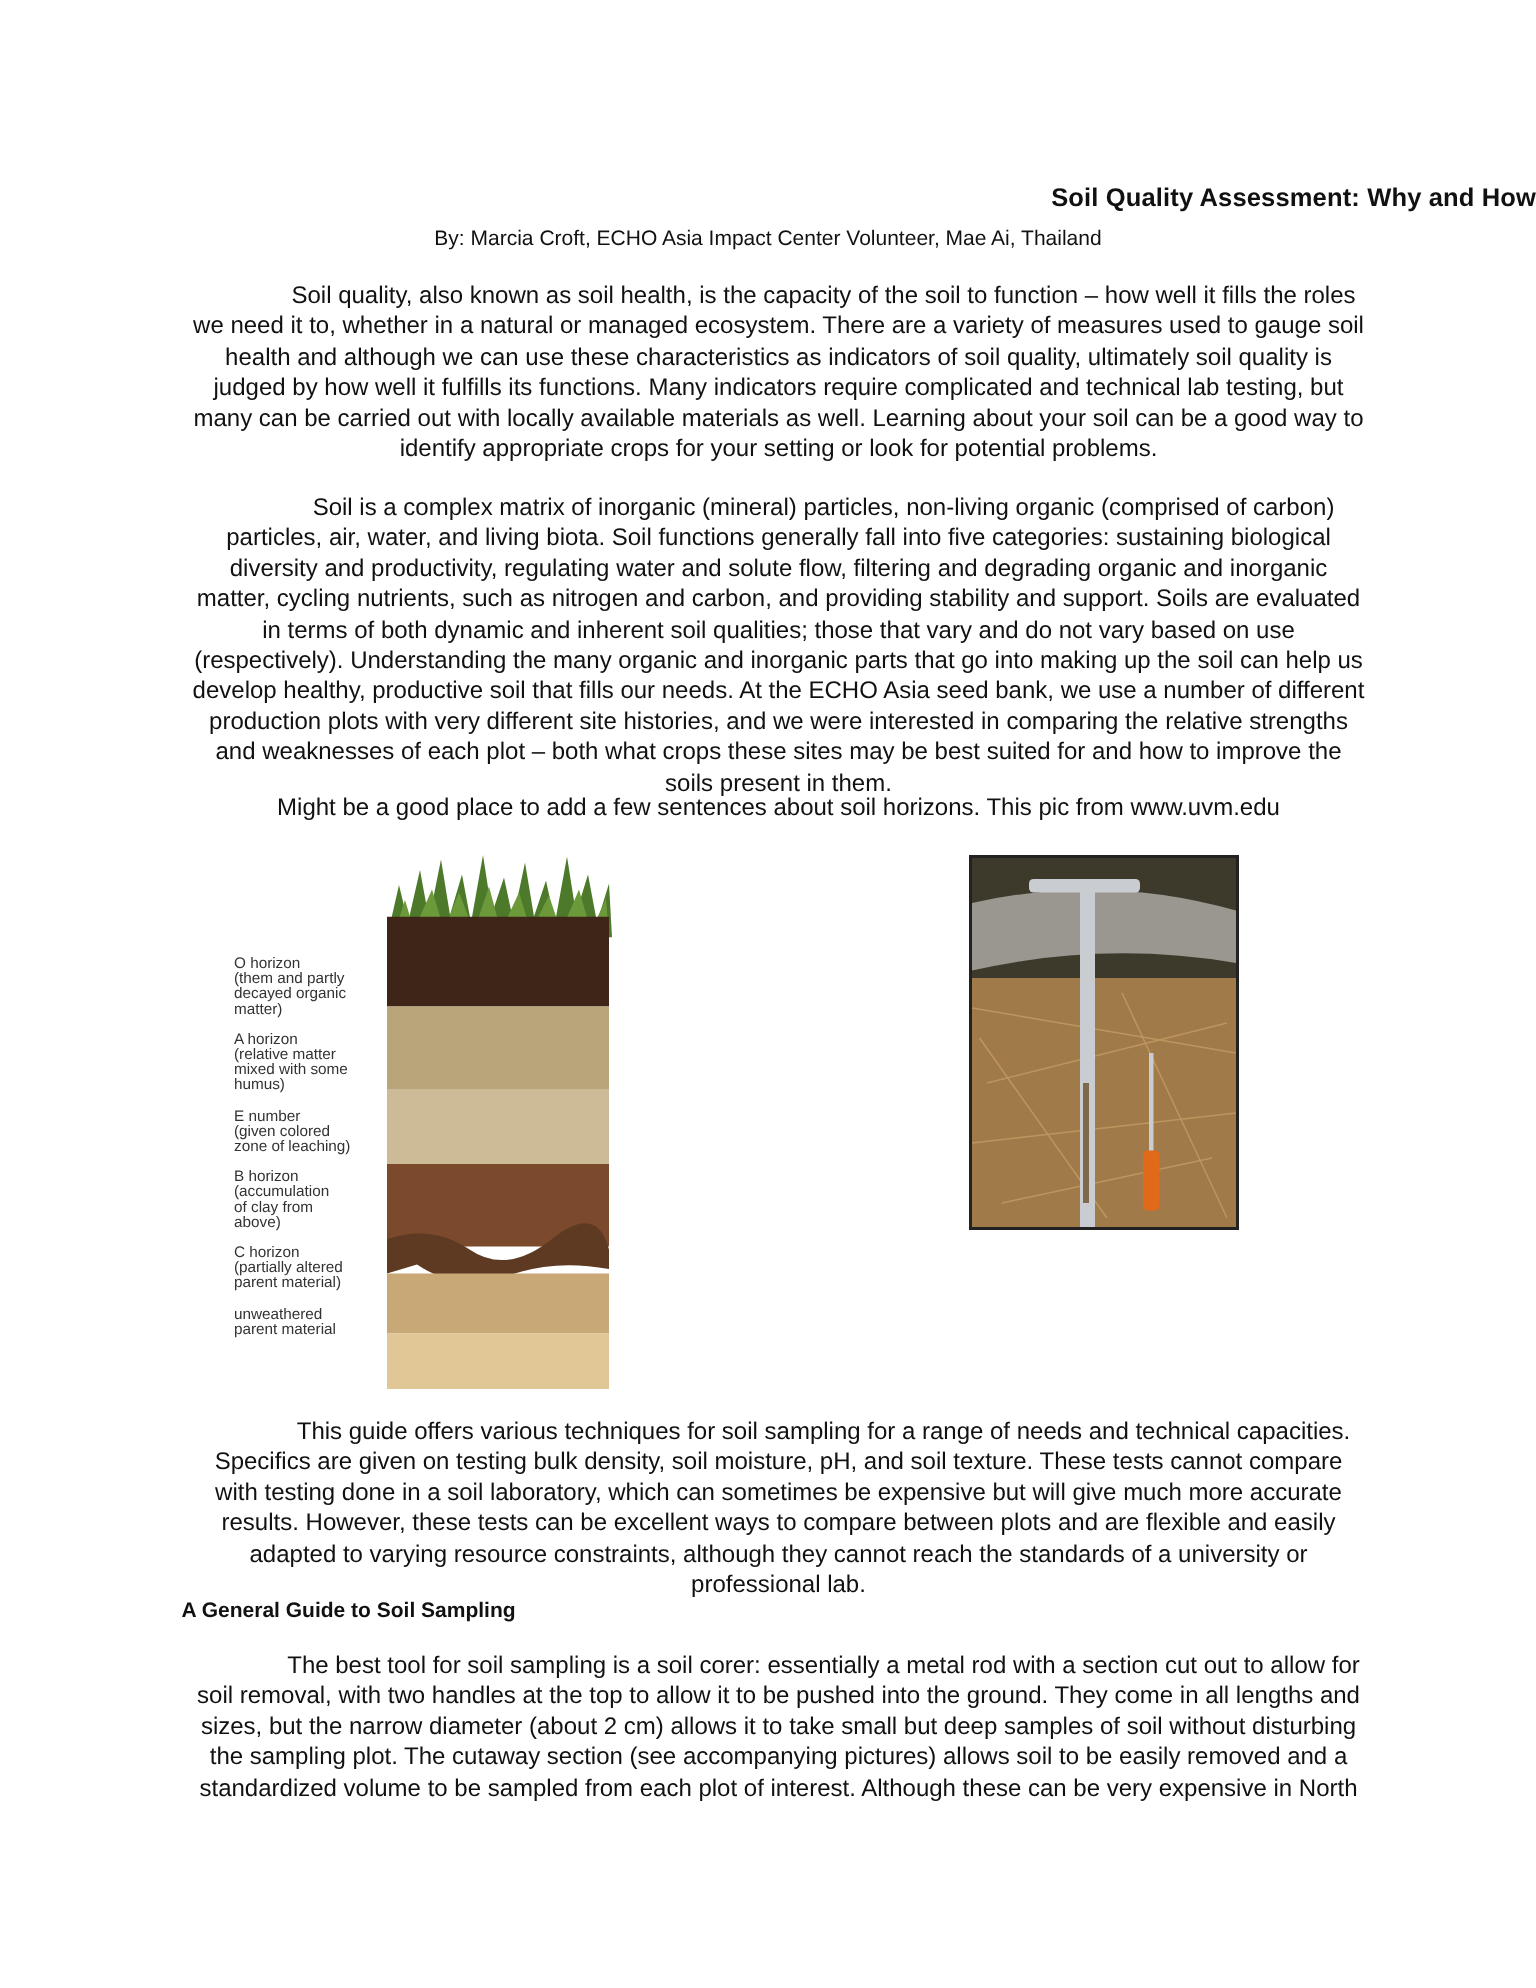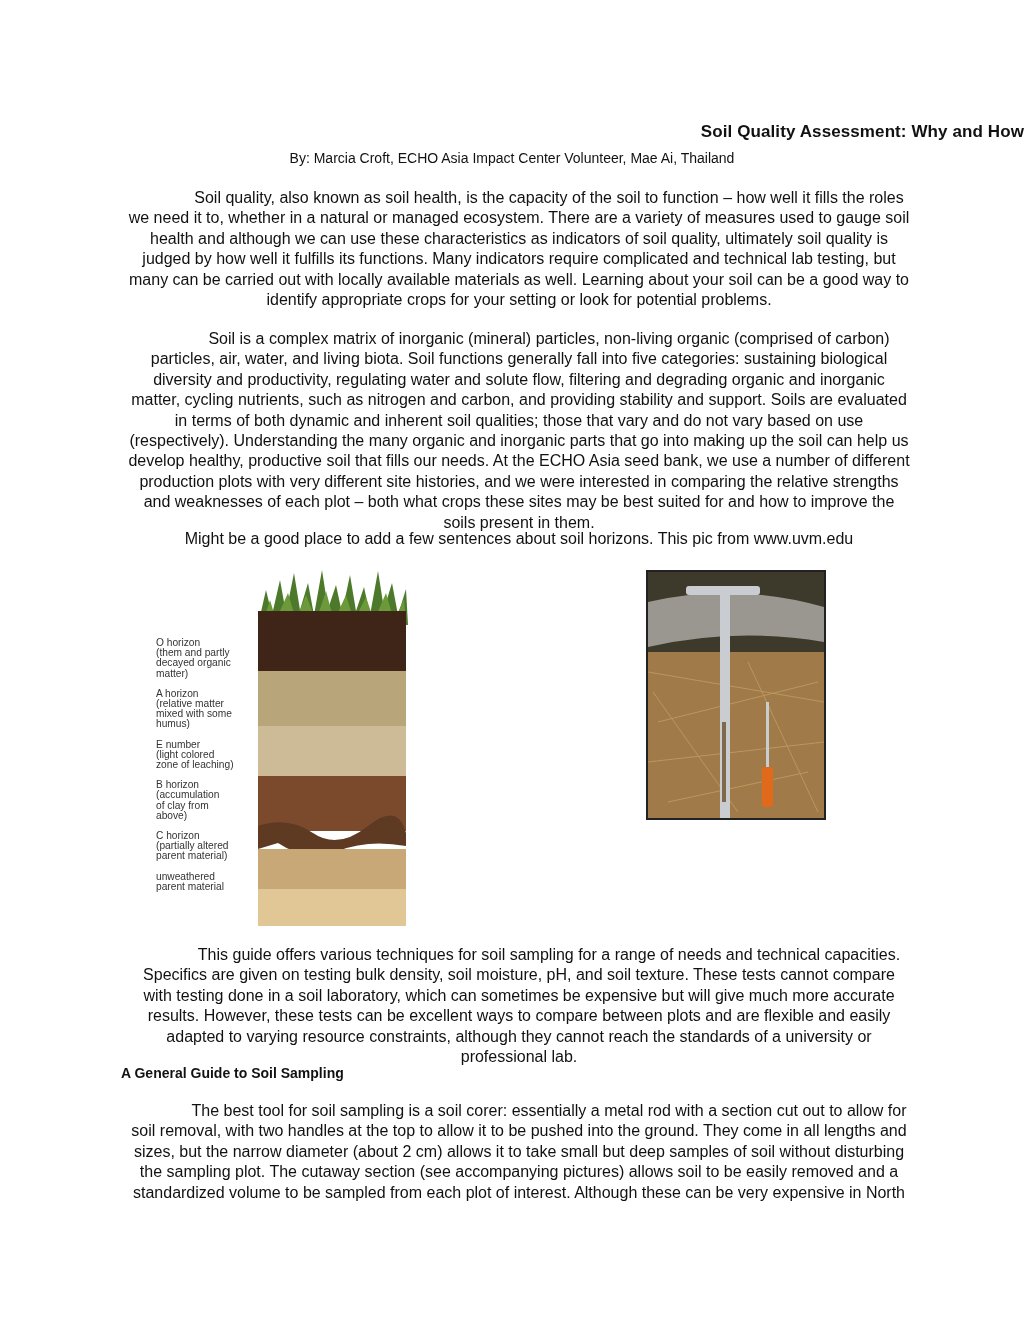--- a/index.html
+++ b/index.html
@@ -47,21 +47,21 @@
         <div>matter)</div>
       </div>
       <div class="soil-label">
         <div>A horizon</div>
         <div>(relative matter</div>
         <div>mixed with some</div>
         <div>humus)</div>
       </div>
       <div class="soil-label">
         <div>E number</div>
-        <div>(light colored</div>
+        <div>(given colored</div>
         <div>zone of leaching)</div>
       </div>
       <div class="soil-label">
         <div>B horizon</div>
         <div>(accumulation</div>
         <div>of clay from</div>
         <div>above)</div>
       </div>
       <div class="soil-label">
         <div>C horizon</div>

